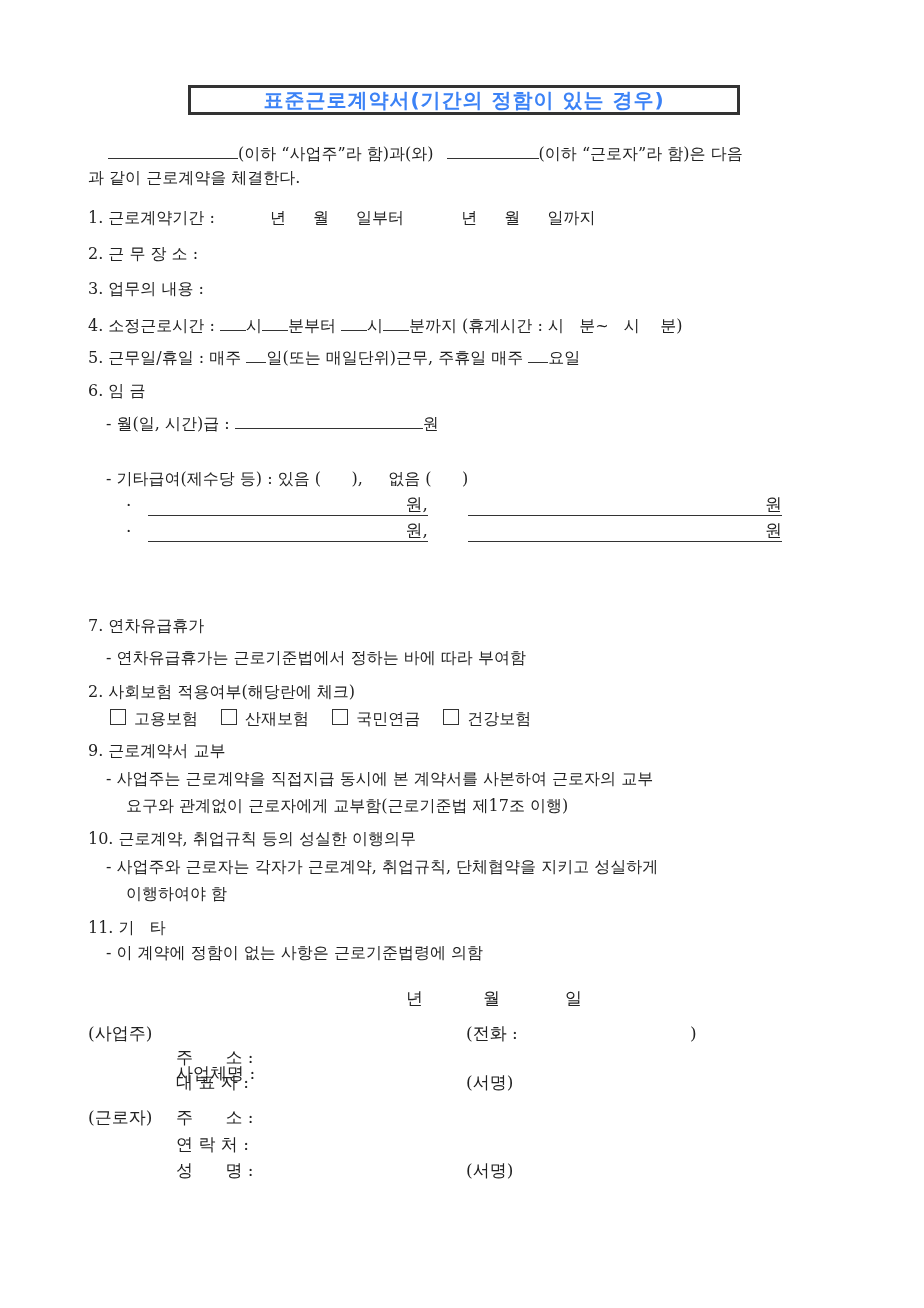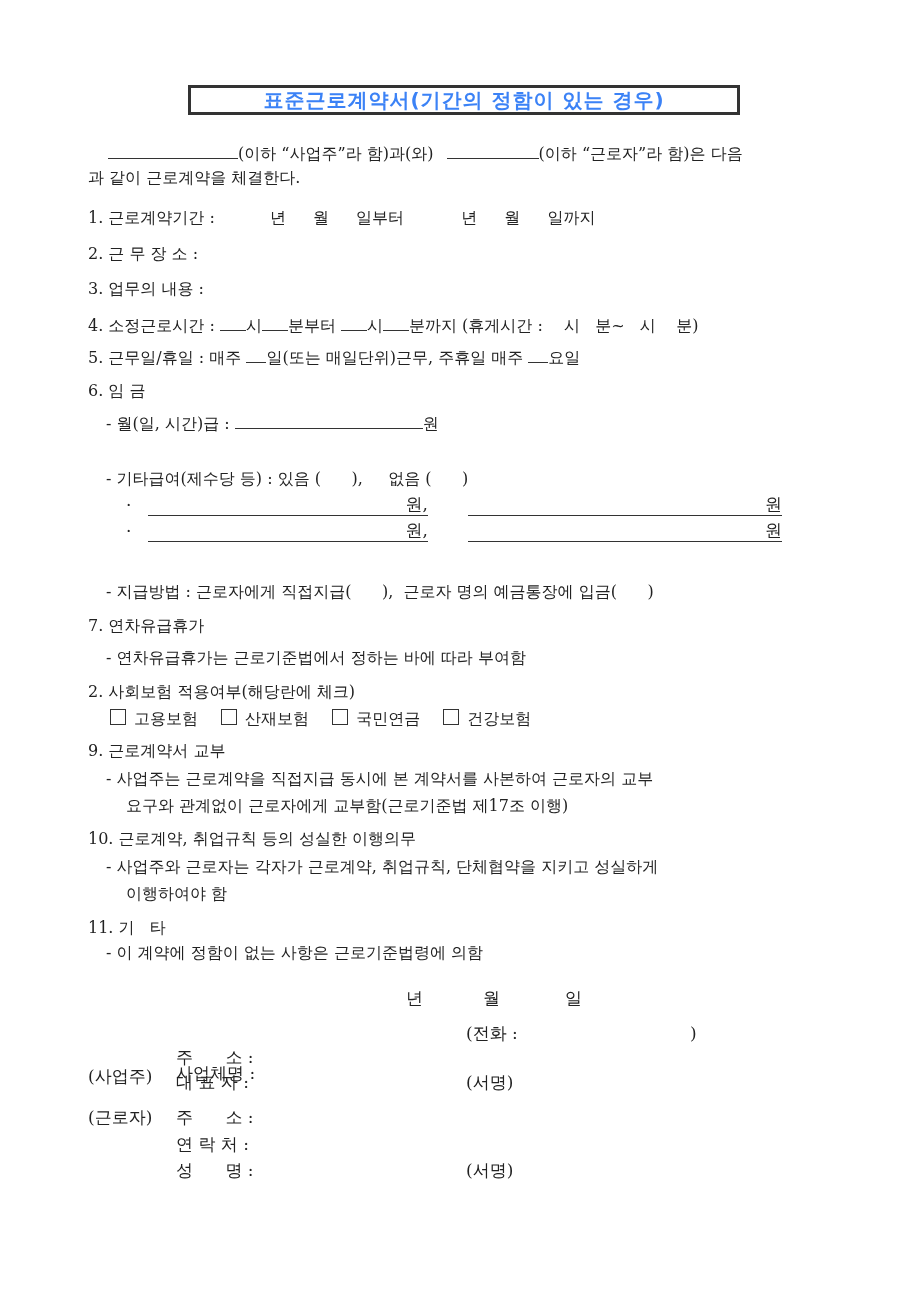--- a/index.html
+++ b/index.html
@@ -53,21 +53,21 @@
   </div>
 
   <div class="line" style="top:242px;">2. 근 무 장 소 :</div>
 
   <div class="line" style="top:277px;">3. 업무의 내용 :</div>
 
   <div class="line" style="top:312px;">
     <span>4. 소정근로시간 :</span>
     <span class="ul" style="width:26px;"></span><span>시</span><span class="ul" style="width:26px;"></span><span>분부터</span>
     <span class="ul" style="width:26px;"></span><span>시</span><span class="ul" style="width:26px;"></span><span>분까지 (휴게시간 :</span>
-    <span style="white-space:pre;margin-left:16px;">시   분~   시    분)</span>
+    <span style="white-space:pre;">시   분~   시    분)</span>
   </div>
 
   <div class="line" style="top:344px;">
     <span>5. 근무일/휴일 : 매주</span>
     <span class="ul" style="width:20px;"></span><span>일(또는 매일단위)근무, 주휴일 매주</span>
     <span class="ul" style="width:20px;"></span><span>요일</span>
   </div>
 
   <div class="line" style="top:379px;">6. 임   금</div>
   <div class="line sub" style="top:410px;">
@@ -79,21 +79,20 @@
   </div>
 
   <div class="dot-row" style="top:493px;">·</div>
   <div class="uline-won" style="left:148px; top:493px; width:280px;"><span>원,</span></div>
   <div class="uline-won" style="left:468px; top:493px; width:314px;"><span>원</span></div>
 
   <div class="dot-row" style="top:519px;">·</div>
   <div class="uline-won" style="left:148px; top:519px; width:280px;"><span>원,</span></div>
   <div class="uline-won" style="left:468px; top:519px; width:314px;"><span>원</span></div>
 
-  <div class="line sub" style="top:580px; white-space:pre;">- 지급방법 : 근로자에게 직접지급(      ),  근로자 명의 예금통장에 입금(      )</div>
 
   <div class="line" style="top:614px;">7. 연차유급휴가</div>
   <div class="line sub" style="top:646px;">- 연차유급휴가는 근로기준법에서 정하는 바에 따라 부여함</div>
 
   <div class="line" style="top:680px;">2. 사회보험 적용여부(해당란에 체크)</div>
   <div class="line" style="left:110px; top:707px;">
     <span class="ins-item"><span class="cb"></span><span>고용보험</span></span>
     <span class="ins-item"><span class="cb"></span><span>산재보험</span></span>
     <span class="ins-item"><span class="cb"></span><span>국민연금</span></span>
     <span class="ins-item"><span class="cb"></span><span>건강보험</span></span>
@@ -107,21 +106,21 @@
   <div class="line sub" style="top:855px;">- 사업주와 근로자는 각자가 근로계약, 취업규칙, 단체협약을 지키고 성실하게</div>
   <div class="line sub2" style="top:882px;">이행하여야 함</div>
 
   <div class="line" style="top:916px; white-space:pre;">11. 기   타</div>
   <div class="line sub" style="top:941px;">- 이 계약에 정함이 없는 사항은 근로기준법령에 의함</div>
 
   <div class="sig" style="left:406px; top:986px;">년</div>
   <div class="sig" style="left:483px; top:986px;">월</div>
   <div class="sig" style="left:565px; top:986px;">일</div>
 
-  <div class="sig" style="left:88px; top:1021px;margin-top:43px;">(사업주)</div>
+  <div class="sig" style="left:88px; top:1021px;">(사업주)</div>
   <div class="sig" style="left:176px; top:1061px;">사업체명 :</div>
   <div class="sig" style="left:466px; top:1021px;">(전화 :</div>
   <div class="sig" style="left:690px; top:1021px;">)</div>
   <div class="sig" style="left:176px; top:1045px; white-space:pre;">주      소 :</div>
   <div class="sig" style="left:176px; top:1070px;">대 표 자 :</div>
   <div class="sig" style="left:466px; top:1070px;">(서명)</div>
 
   <div class="sig" style="left:88px; top:1105px;">(근로자)</div>
   <div class="sig" style="left:176px; top:1105px; white-space:pre;">주      소 :</div>
   <div class="sig" style="left:176px; top:1132px;">연 락 처 :</div>

